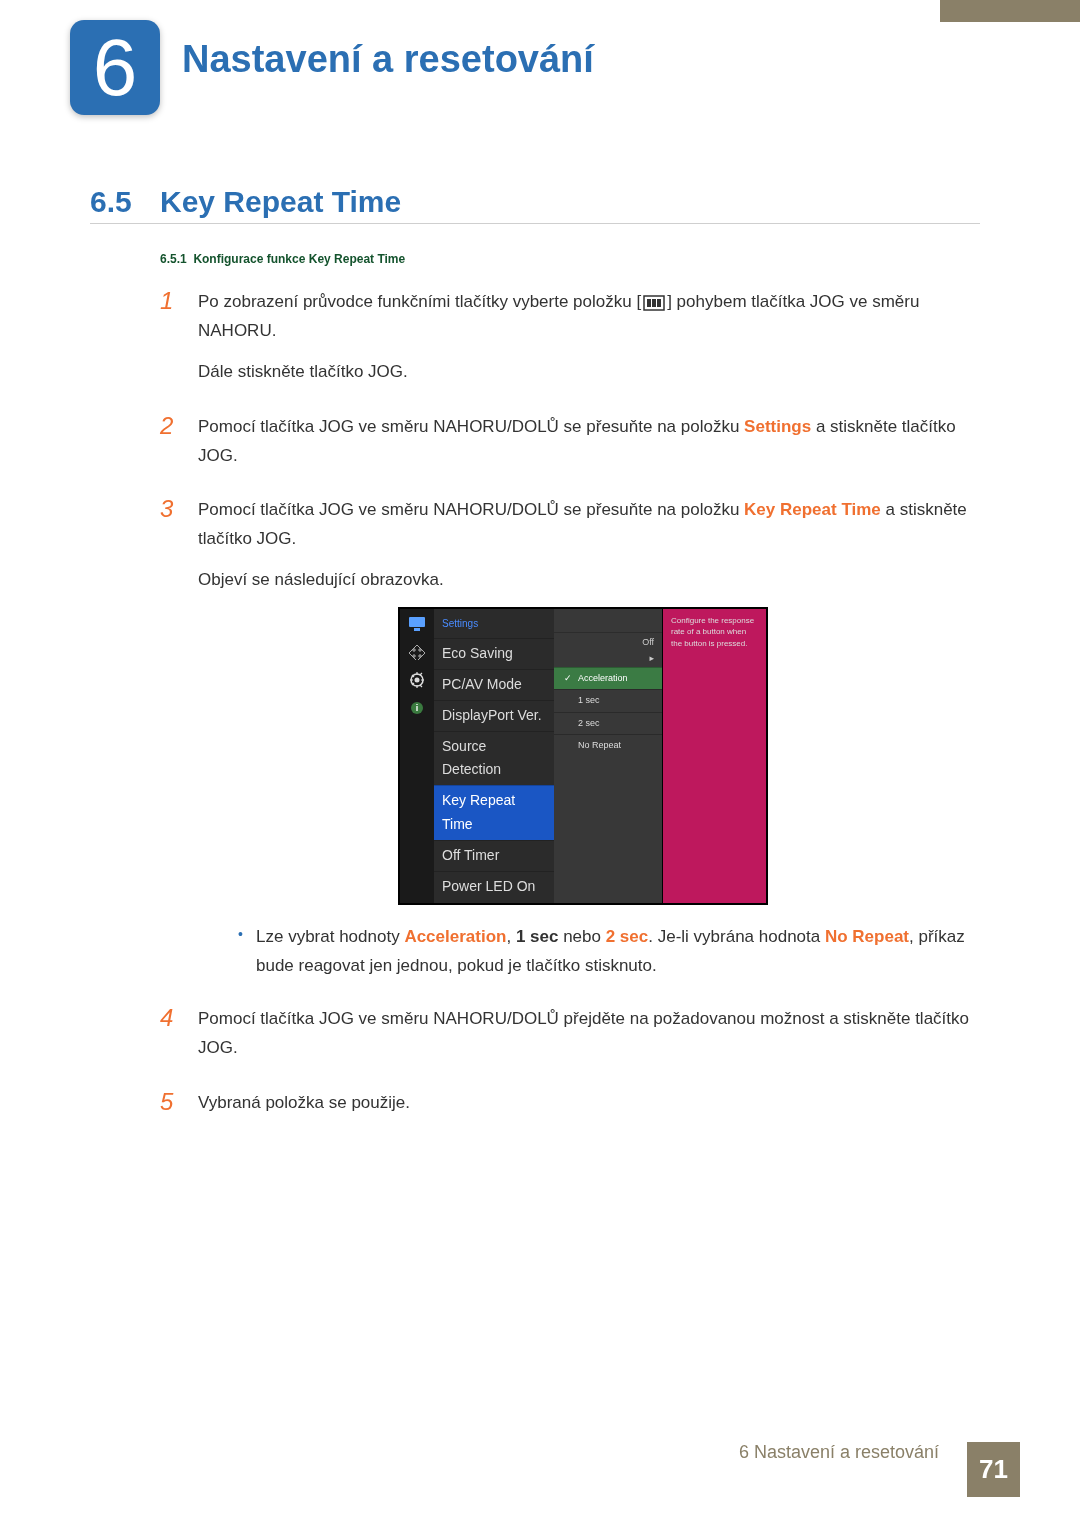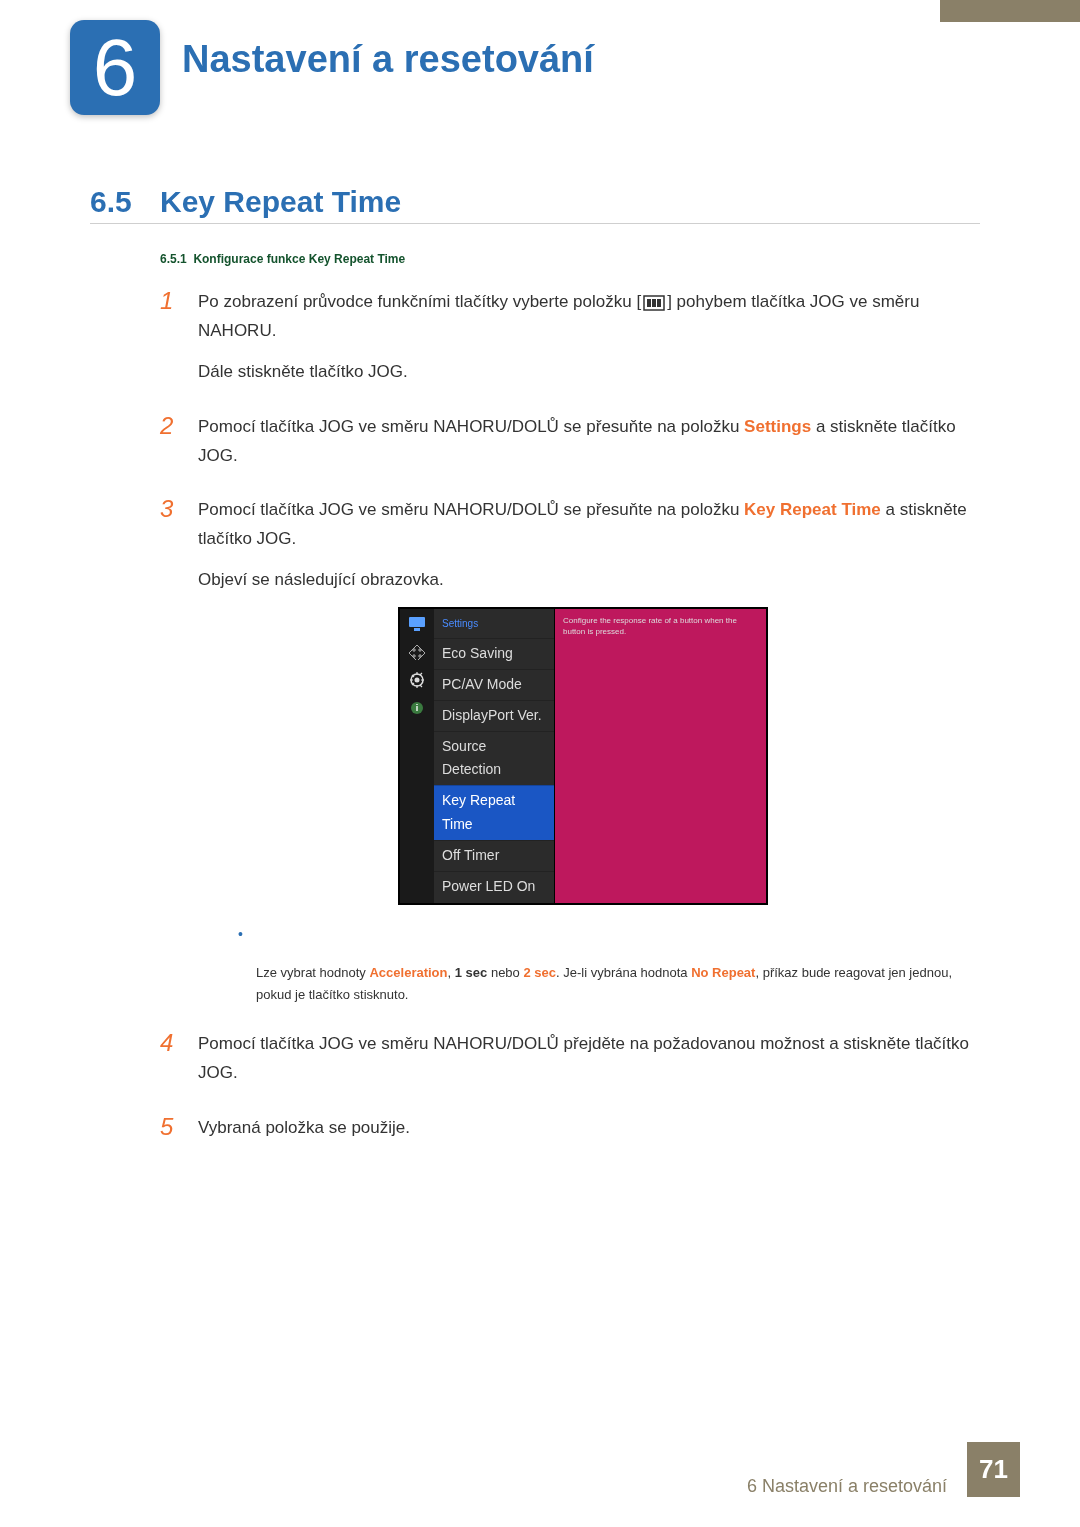--- a/index.html
+++ b/index.html
@@ -205,32 +205,31 @@
     margin: 4px 0 10px 40px;
   }
   .bullet-dot {
     width: 18px;
     color: #2b6fb3;
     font-size: 14px;
     line-height: 1.7;
   }
   .bullet-text {
     flex: 1;
-    font-size: 13px;
+    font-size: 17px;
     line-height: 1.7;
-    margin-top: 39px;
   }
 
   .footer {
     position: absolute;
     bottom: 30px;
     right: 60px;
     display: flex;
-    align-items: flex-end;
-    gap: 20px;
+    align-items: flex-start;
+    gap: 28px;
   }
   .footer-text {
     color: #8a8068;
     font-size: 18px;
   }
   .footer-page {
     background: #8a8068;
     color: #fff;
     font-size: 26px;
     font-weight: bold;
@@ -342,20 +341,40 @@
               <div class="mi sel">
                   <span>Key Repeat Time</span>
                 </div>
               <div class="mi">
                   <span>Off Timer</span>
                 </div>
               <div class="mi">
                   <span>Power LED On</span>
                 </div>
             </div>
+            <div class="osd-sub">
+              <div class="val-off">Off</div>
+              <div class="arrow">▸</div>
+              <div class="smi sel">
+                  <span class="chk">✓</span>
+                  <span>Acceleration</span>
+                </div>
+              <div class="smi">
+                  <span class="chk"></span>
+                  <span>1 sec</span>
+                </div>
+              <div class="smi">
+                  <span class="chk"></span>
+                  <span>2 sec</span>
+                </div>
+              <div class="smi">
+                  <span class="chk"></span>
+                  <span>No Repeat</span>
+                </div>
+            </div>
             <div class="osd-info">Configure the response rate of a button when the button is pressed.</div>
           </div>
         </div>
 
         <div class="bullet-row">
           <div class="bullet-dot">•</div>
           <div class="bullet-text">
             <span>Lze vybrat hodnoty </span><span class="orange">Acceleration</span><span>, </span><b>1 sec</b><span> nebo </span><span class="orange">2 sec</span><span>. Je-li vybrána hodnota </span><span class="orange">No Repeat</span><span>, příkaz bude reagovat jen jednou, pokud je tlačítko stisknuto.</span>
           </div>
         </div>

